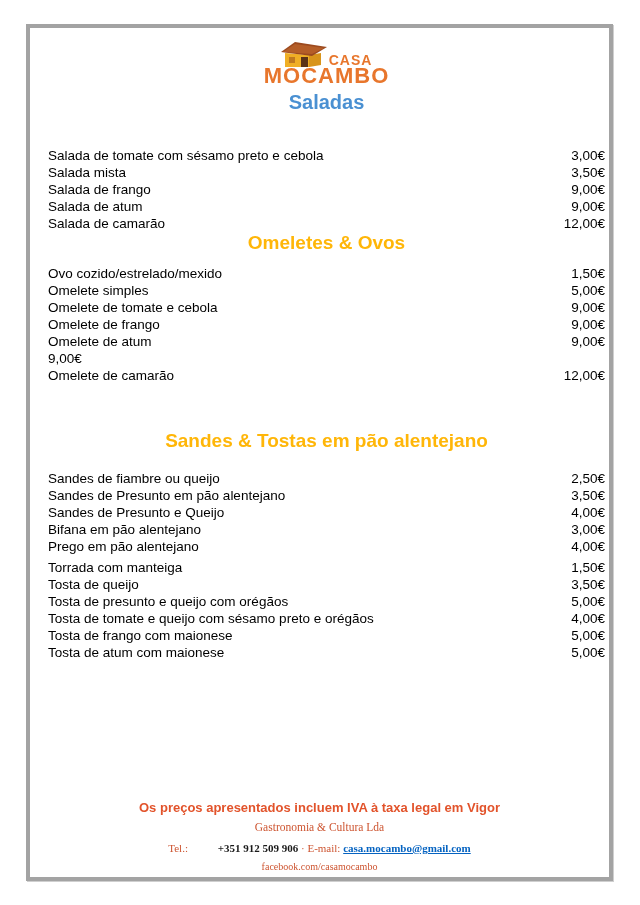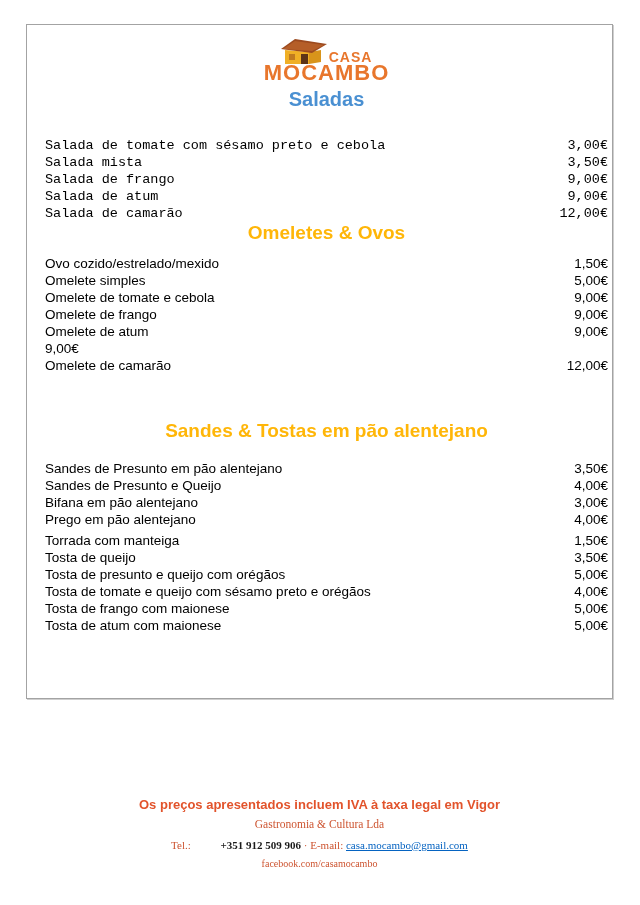--- a/index.html
+++ b/index.html
@@ -13,40 +13,40 @@
     --house_yellow:#F0AF25;
     --house_shade:#D8941B;
     --door_brown:#5C3317;
   }
   html,body{margin:0;padding:0;}
   body{
     width:640px;height:905px;position:relative;background:#ffffff;
     font-family:"Liberation Sans",sans-serif;color:#000;overflow:hidden;
   }
   .page{
-    position:absolute;left:26px;top:24px;width:587px;height:675px;
+    position:absolute;left:26px;top:24px;width:587px;height:857px;
     box-sizing:border-box;background:#fff;
-    border:1px solid #a3a3a3;box-shadow:1px 1px 0 #cfcfcf;
+    border:4px solid #a3a3a3;box-shadow:1px 1px 0 #cfcfcf;
     padding:12px 4px 0 18px;
   }
   
   .logo{ text-align:center; }
   .logo-row{ display:flex;justify-content:center;align-items:flex-end;gap:2px;height:27px; }
   .logo-casa{
     font-weight:bold;font-size:14px;color:var(--logo_orange);
     letter-spacing:1px;line-height:14px;
   }
   .logo-mocambo{
     font-weight:bold;font-size:22px;color:var(--logo_orange);
     letter-spacing:1px;line-height:21px;margin-top:-2px;
   }
   
   .section-title{ text-align:center;font-weight:bold;font-size:19px;line-height:21px; }
   .section-0 .section-title{ margin-top:6px;font-size:20px; }
-  .section-0 .menu-group{ margin-top:27px;font-family:Liberation Mono, monospace; }
+  .section-0 .menu-group{ margin-top:34px; }
   .section-1 .section-title{ }
   .section-1 .menu-group{ margin-top:12px; }
   .section-2 .section-title{ margin-top:46px; }
   .section-2 .menu-group{ margin-top:19px; }
   .section-2 .menu-group + .menu-group{ margin-top:4px; }
   .menu-row{
     display:flex;justify-content:space-between;align-items:baseline;
     font-size:13.5px;line-height:17px;
   }
   .menu-row .item-name{ text-align:left; }
@@ -59,21 +59,21 @@
   }
   .footer-company{
     font-family:"Liberation Serif",serif;font-size:11.5px;
     color:var(--footer_serif);line-height:13px;margin-bottom:8px;
   }
   .footer-contact{
     font-family:"Liberation Serif",serif;font-size:11px;
     color:var(--footer_serif);line-height:13px;margin-bottom:6px;
   }
   .footer-contact .tel-number{ color:#1a1a1a;font-weight:bold;margin-left:27px; }
-  .footer-contact .email-link{ color:var(--link_blue);text-decoration:underline;cursor:pointer; }
+  .footer-contact .email-link{ color:var(--link_blue);text-decoration:underline;cursor:pointer;font-weight:bold; }
   .footer-facebook{
     font-family:"Liberation Serif",serif;font-size:10px;
     color:var(--footer_serif);line-height:12px;
   }
 </style>
 </head>
 <body>
 
 <div class="page">
 
@@ -147,20 +147,24 @@
           <div class="menu-row">
             <span class="item-name">Omelete de camarão</span>
             <span class="item-price">12,00€</span>
           </div>
         </div>
       </div>
       <div class="section section-2">
         <div class="section-title" style="color: rgb(255, 182, 8);">Sandes &amp; Tostas em pão alentejano</div>
         <div class="menu-group">
           <div class="menu-row">
+            <span class="item-name">Sandes de fiambre ou queijo</span>
+            <span class="item-price">2,50€</span>
+          </div>
+          <div class="menu-row">
             <span class="item-name">Sandes de Presunto em pão alentejano</span>
             <span class="item-price">3,50€</span>
           </div>
           <div class="menu-row">
             <span class="item-name">Sandes de Presunto e Queijo</span>
             <span class="item-price">4,00€</span>
           </div>
           <div class="menu-row">
             <span class="item-name">Bifana em pão alentejano</span>
             <span class="item-price">3,00€</span>

